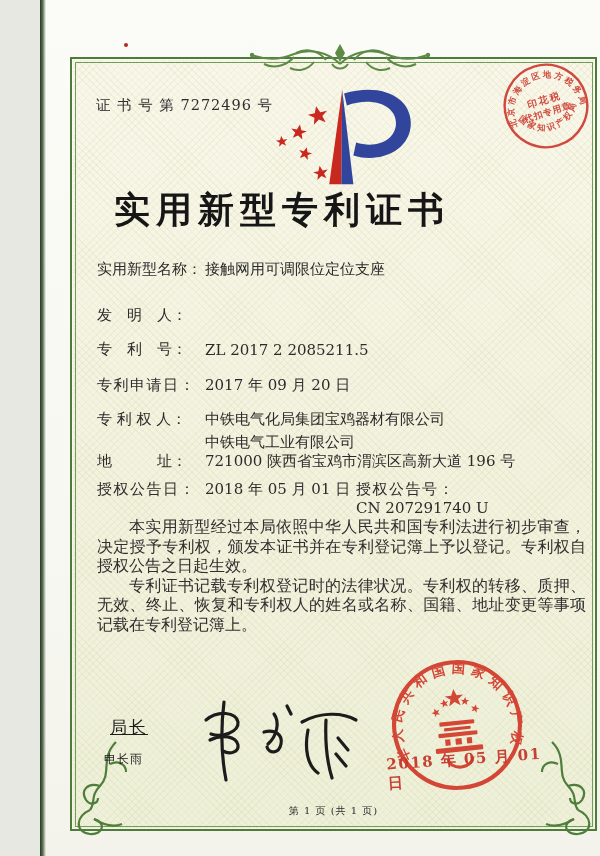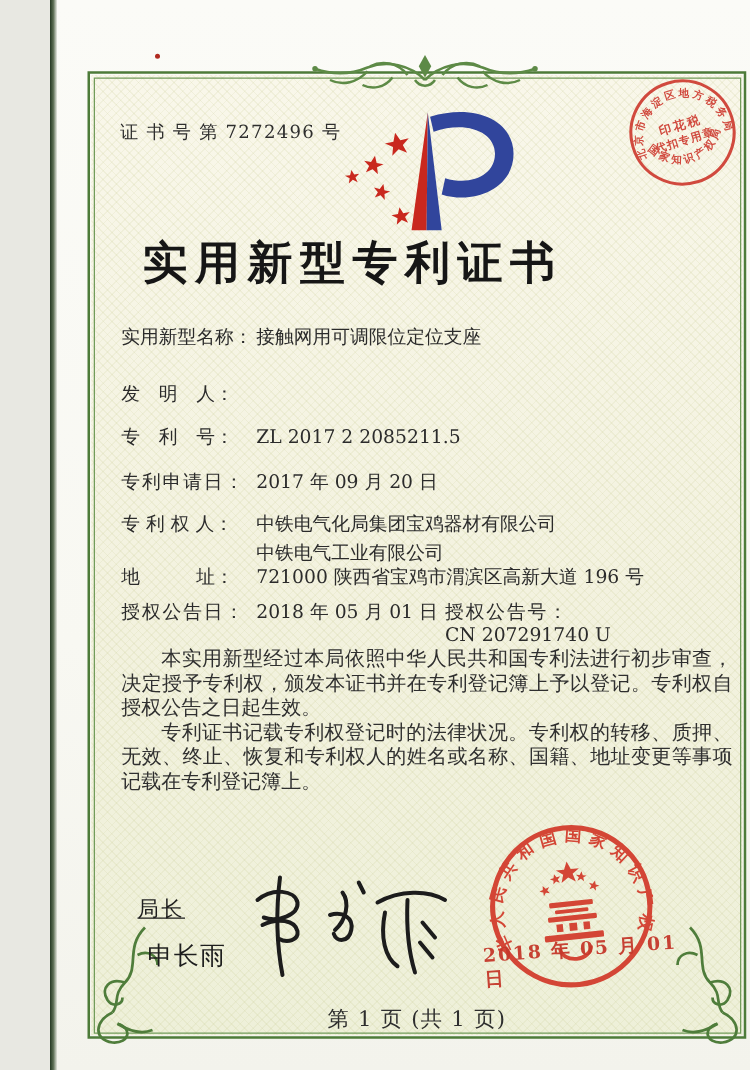--- a/index.html
+++ b/index.html
@@ -25,46 +25,46 @@
 
   .ornament{position:absolute;pointer-events:none;}
 
   .cert-number{position:absolute;left:56px;top:96px;font-size:14.5px;letter-spacing:1px;color:#2e2e2e;}
 
   .logo{position:absolute;left:226px;top:86px;width:158px;height:102px;}
 
   .cert-title{position:absolute;left:0;top:186px;width:484px;text-align:center;
     font-size:36px;font-weight:bold;color:#161616;letter-spacing:6px;}
 
-  .fieldrow{position:absolute;left:57px;display:flex;font-size:15px;color:#2b2b2b;}
+  .fieldrow{position:absolute;left:57px;display:flex;font-size:15px;color:#2b2b2b;align-items:flex-end;}
   .fieldrow .lbl{width:108px;flex:0 0 auto;}
   .fieldrow .val{white-space:nowrap;}
   .val-line2{position:absolute;left:165px;font-size:15px;color:#2b2b2b;white-space:nowrap;}
   .grant-no{position:absolute;left:316px;display:flex;font-size:15px;color:#2b2b2b;flex-direction:column;}
   .grant-no .lbl{width:110px;flex:0 0 auto;letter-spacing:1.5px;}
   .sp-lbl{letter-spacing:1.5px;}
 
   .paragraphs{position:absolute;left:57px;top:517px;width:489px;font-size:16px;
     line-height:19.5px;color:#2f2f2f;text-align:justify;}
   .paragraphs p{margin:0;text-indent:2em;}
 
   .director-title{position:absolute;left:70px;top:716px;font-size:17px;color:#1d1d1d;letter-spacing:2px;text-decoration:underline;}
-  .director-name{position:absolute;left:78px;top:751px;font-size:20px;color:#1d1d1d;letter-spacing:1px;}
+  .director-name{position:absolute;left:64px;top:751px;font-size:12px;color:#1d1d1d;letter-spacing:1px;}
   .signature{position:absolute;left:150px;top:688px;width:185px;height:104px;}
 
   .cnipa-seal{position:absolute;left:351px;top:659px;width:132px;height:132px;
     transform:rotate(-6deg);opacity:0.93;}
   .seal-date{position:absolute;left:347px;top:750px;width:160px;font-size:15px;font-weight:bold;
     color:#c5382b;letter-spacing:1.5px;transform:rotate(-4deg);opacity:0.95;}
 
   .tax-stamp{position:absolute;left:461px;top:61px;width:90px;height:90px;
     transform:rotate(-17deg);opacity:0.88;}
 
   .page-footer{position:absolute;left:30px;top:804px;width:527px;text-align:center;
-    font-size:17px;color:#2e2e2e;letter-spacing:1px;}
+    font-size:10px;color:#2e2e2e;letter-spacing:1px;}
 </style>
 </head>
 <body>
 
 <div class="page">
 
   <svg width="0" height="0" style="position:absolute" aria-hidden="true">
     <defs>
       <polygon id="star5" points="0,-10 2.9,-3.1 10,-3.1 4.1,1.2 6.2,8.1 0,3.9 -6.2,8.1 -4.1,1.2 -10,-3.1 -2.9,-3.1"></polygon>
       <g id="flourish-half" fill="none" stroke="#5d8a46" stroke-width="2">

